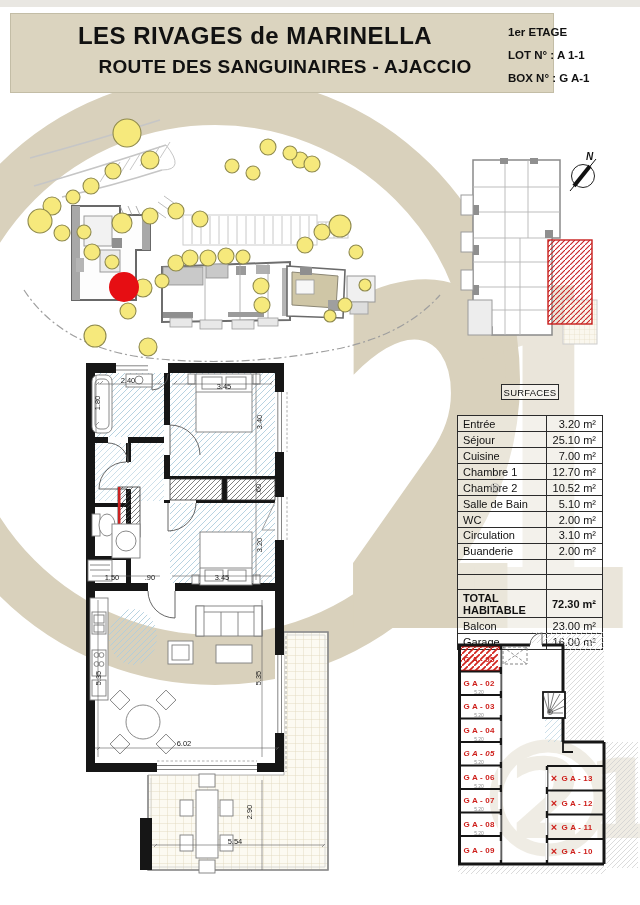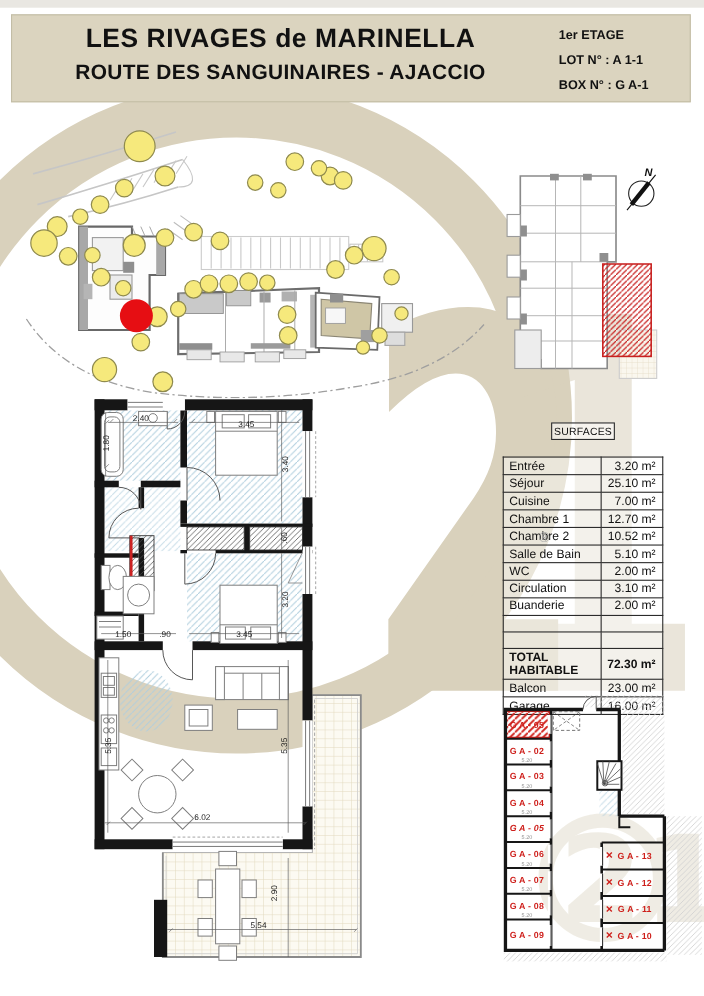--- a/index.html
+++ b/index.html
@@ -1,25 +1,25 @@
 <!DOCTYPE html>
 <html><head>
 <meta charset="utf-8">
 <style>
   html,body{margin:0;padding:0;background:#fff;}
   .page{position:relative;width:640px;height:905px;background:#ffffff;overflow:hidden;
         font-family:"Liberation Sans",sans-serif;color:#111;}
   .abs{position:absolute;}
   
-  .header{position:absolute;left:10px;top:13px;width:618px;height:80px;
+  .header{position:absolute;left:10px;top:13px;width:544px;height:80px;
           background:#DBD4BF;border:1px solid #c3bda6;box-sizing:border-box;}
   .title1{position:absolute;left:0;top:8px;width:488px;text-align:center;
           font-size:24px;font-weight:bold;letter-spacing:.5px;}
   .title2{position:absolute;left:0;top:42px;width:488px;text-align:center;
-          font-size:19px;font-weight:bold;letter-spacing:.3px;}
+          font-size:19px;font-weight:bold;letter-spacing:.3px;padding-left:30px;}
   .hinfo{position:absolute;left:497px;top:7px;font-size:11.5px;font-weight:bold;line-height:23px;white-space:nowrap;}
   
   .wm{position:absolute;left:0;top:0;pointer-events:none;}
   
   .surfaces{position:absolute;left:457px;top:368px;width:146px;}
   .s-title{width:56px;margin:16px auto;border:1px solid #2b2b2b;text-align:center;
            font-size:9.5px;padding:2px 0 1px 0;letter-spacing:.2px;background:rgba(255,255,255,.55);}
   .surfaces table{border-collapse:collapse;width:100%;margin-top:-1px;}
   .surfaces td{border:1px solid #2b2b2b;font-size:11px;height:11.2px;
                padding:1.6px 5px 1.4px 5px;background:rgba(255,255,255,.45);}

